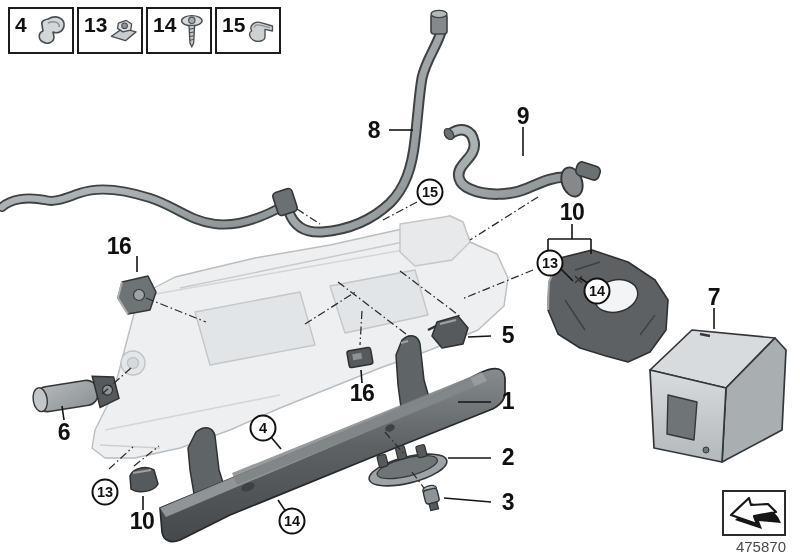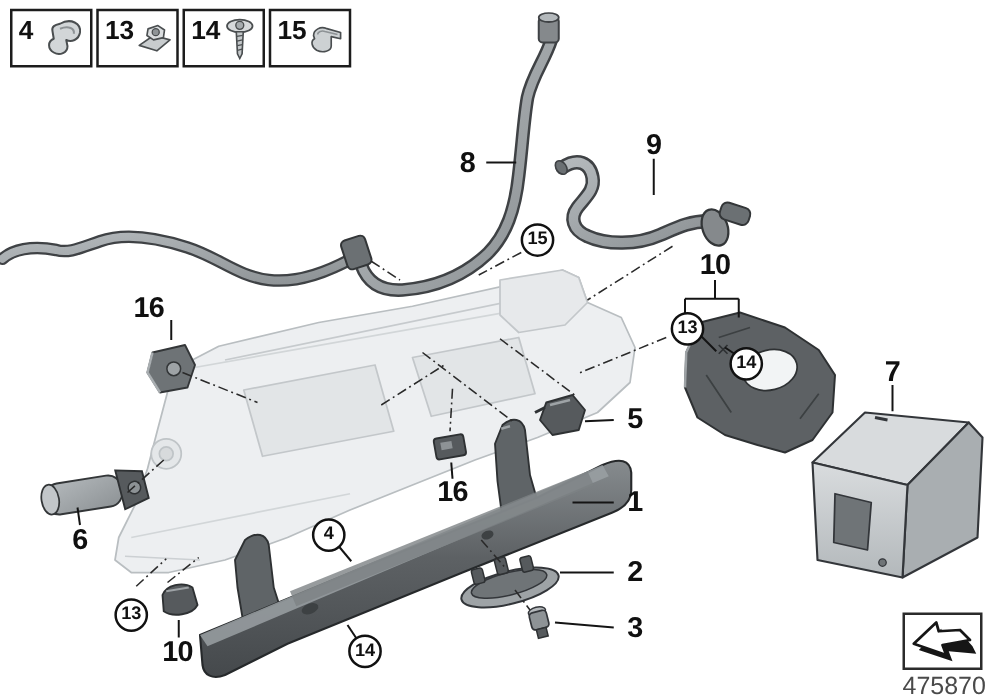--- a/index.html
+++ b/index.html
@@ -15,22 +15,22 @@
   
   .co{position:absolute;transform:translate(-50%,-50%);font-weight:bold;font-size:23px;
       color:#101010;line-height:1;letter-spacing:-0.5px;cursor:default;}
   
   .cc{position:absolute;transform:translate(-50%,-50%);width:23px;height:23px;border:2.2px solid #111;
       border-radius:50%;background:#fff;display:flex;align-items:center;justify-content:center;
       font-weight:bold;font-size:14.5px;color:#111;line-height:1;}
   
   .navbox{position:absolute;left:722px;top:490px;width:64px;height:46px;border:2px solid #2b2b2b;
           background:#fff;box-sizing:border-box;display:flex;align-items:center;justify-content:center;}
-  .docnum{position:absolute;left:722px;top:538px;width:64px;text-align:left;
-          font-size:20px;color:#4a4a4a;}
+  .docnum{position:absolute;left:722px;top:538px;width:64px;text-align:right;
+          font-size:15px;color:#4a4a4a;}
 </style>
 </head>
 <body>
 
 <div class="stage">
 
   <svg class="art" width="800" height="560" viewBox="0 0 800 560">
     <defs>
       <linearGradient id="gDark" x1="0" y1="0" x2="0" y2="1">
         <stop offset="0" stop-color="#868b8e"></stop>

